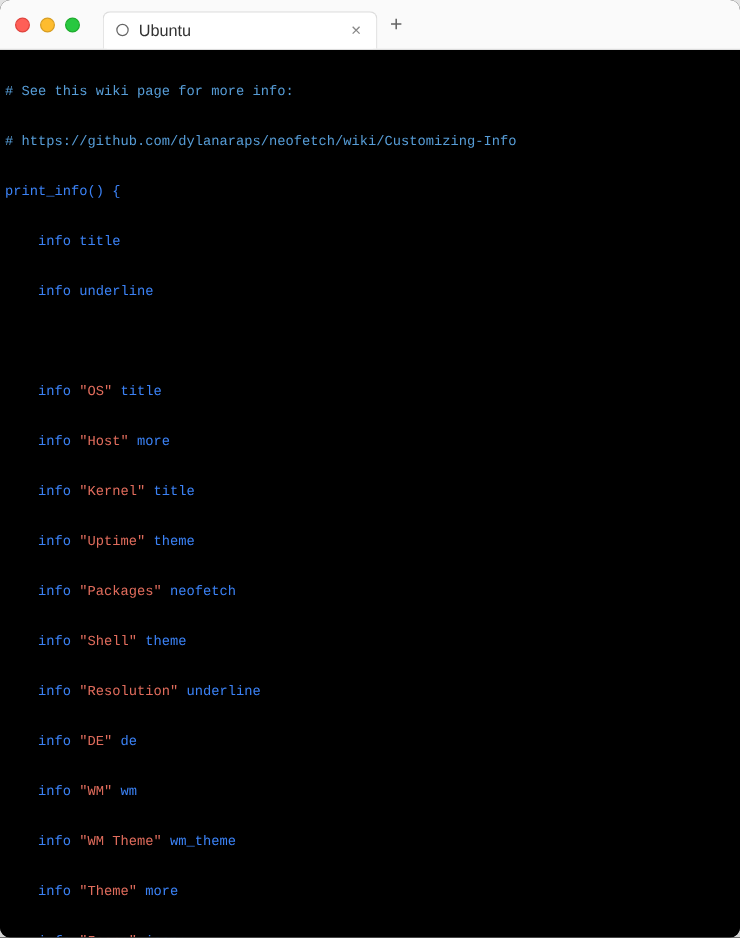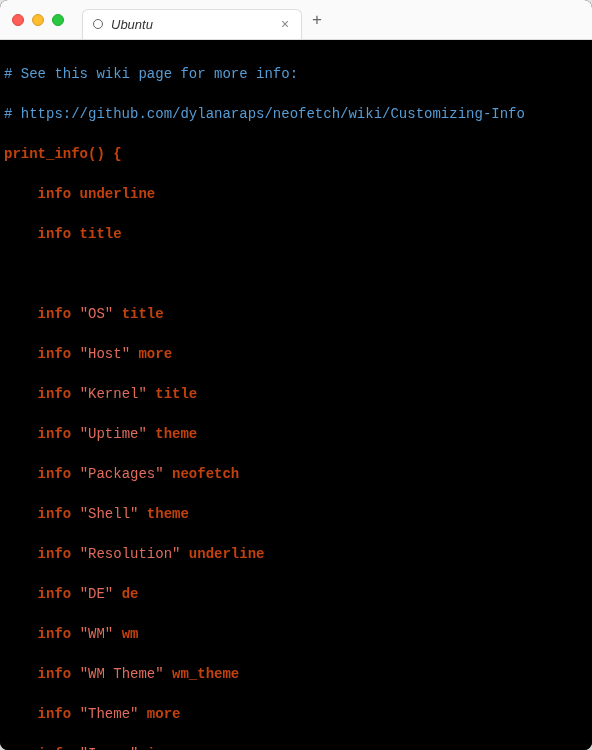--- a/index.html
+++ b/index.html
@@ -49,21 +49,20 @@
     border: 1px solid #ddd;
     border-bottom: none;
     border-radius: 6px 6px 0 0;
     height: 30px;
     padding: 0 12px 0 10px;
     margin-top: 8px;
     min-width: 220px;
     font-size: 13px;
     color: #333;
     gap: 8px;
-    font-style: italic;
   }
   .tab-fav {
     width: 10px;
     height: 10px;
     border-radius: 50%;
     border: 1.8px solid #666;
     flex-shrink: 0;
   }
   .tab-title { flex: 1; }
   .tab-close {
@@ -74,30 +73,30 @@
   .newtab {
     margin-left: 10px;
     font-size: 17px;
     color: #666;
     line-height: 1;
   }
   .terminal {
     flex: 1;
     background: #000;
     font-family: "SF Mono","Menlo","Consolas","Liberation Mono",monospace;
-    font-size: 14px;
+    font-size: 11px;
     line-height: 20px;
     color: #fff;
     padding: 4px 0 0 4px;
     white-space: pre;
     overflow: hidden;
   }
   .c  { color: #569cd6; }   
   .s  { color: #e06c5c; }   
-  .w  { color: #c2410c; font-weight: bold; }
+  .w  { color: #3b82f6; }
   .line { display:block; }
 </style>
 </head>
 <body>
 
 <div class="window">
 
   <div class="titlebar">
     <div class="traffic">
       <div class="dot red"></div>
@@ -109,22 +108,22 @@
       <span class="tab-title">Ubuntu</span>
       <span class="tab-close">×</span>
     </div>
     <div class="newtab">+</div>
   </div>
 
   <div class="terminal">
 <span class="line"><span class="c"># See this wiki page for more info:</span></span>
 <span class="line"><span class="c"># https://github.com/dylanaraps/neofetch/wiki/Customizing-Info</span></span>
 <span class="line"><span class="w">print_info() {</span></span>
+<span class="line">    <span class="w">info title</span></span>
 <span class="line">    <span class="w">info underline</span></span>
-<span class="line">    <span class="w">info title</span></span>
 <span class="line"> </span>
 <span class="line">    <span class="w">info</span> <span class="s">"OS"</span> <span class="w">title</span></span>
 <span class="line">    <span class="w">info</span> <span class="s">"Host"</span> <span class="w">more</span></span>
 <span class="line">    <span class="w">info</span> <span class="s">"Kernel"</span> <span class="w">title</span></span>
 <span class="line">    <span class="w">info</span> <span class="s">"Uptime"</span> <span class="w">theme</span></span>
 <span class="line">    <span class="w">info</span> <span class="s">"Packages"</span> <span class="w">neofetch</span></span>
 <span class="line">    <span class="w">info</span> <span class="s">"Shell"</span> <span class="w">theme</span></span>
 <span class="line">    <span class="w">info</span> <span class="s">"Resolution"</span> <span class="w">underline</span></span>
 <span class="line">    <span class="w">info</span> <span class="s">"DE"</span> <span class="w">de</span></span>
 <span class="line">    <span class="w">info</span> <span class="s">"WM"</span> <span class="w">wm</span></span>

